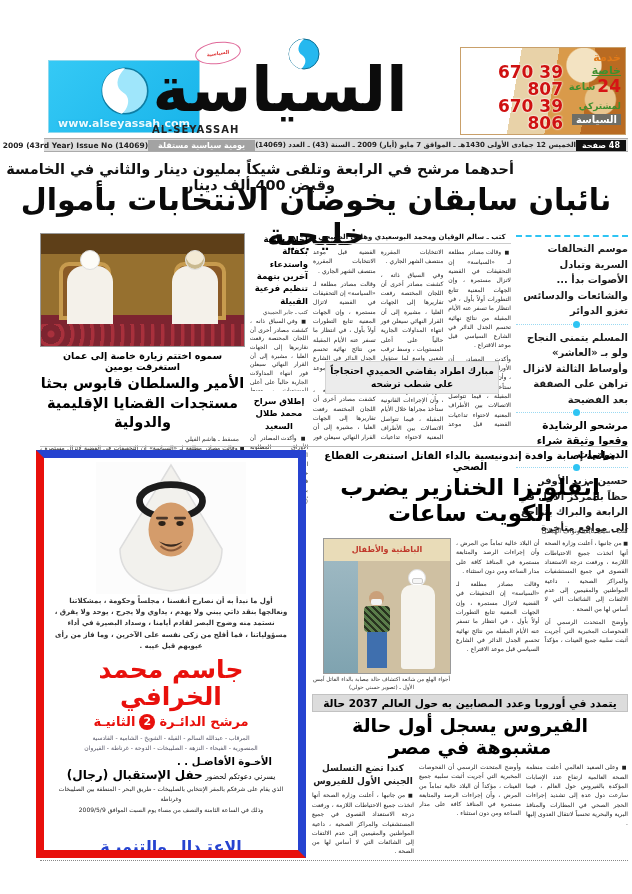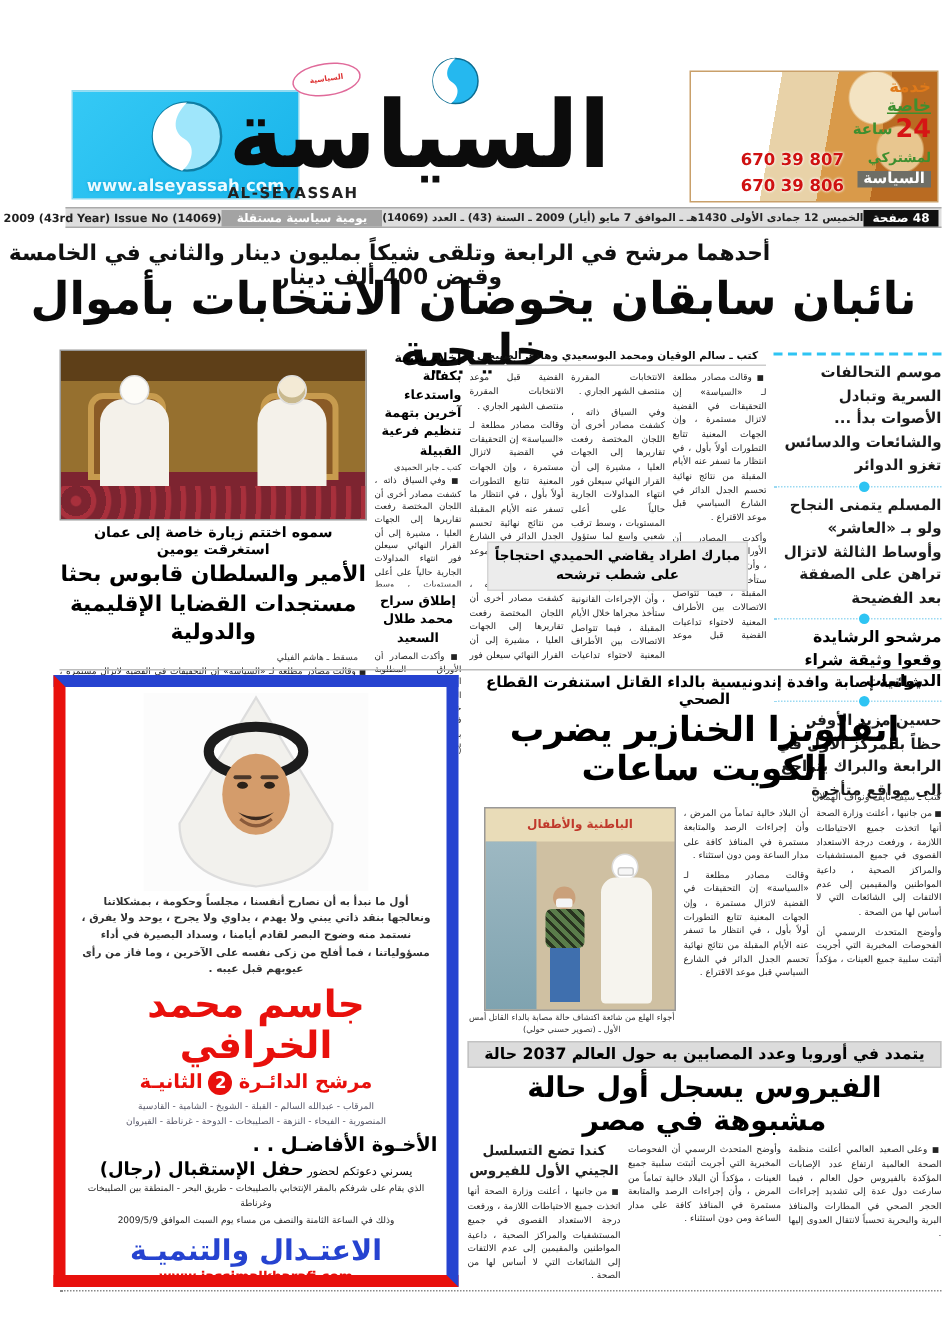--- a/index.html
+++ b/index.html
@@ -25,21 +25,21 @@
   .sa-left{width:60px;display:flex;flex-direction:column;align-items:flex-start;padding:3px 4px;gap:1px;}
   .sa-l1{font-size:11px;font-weight:bold;}
   .sa-w1{color:#e07a1a;} .sa-green{color:#3e8f2f;text-decoration:underline;}
   .sa-l2{display:flex;align-items:center;gap:2px;}
   .sa-num{color:#d61515;font-size:17px;font-weight:bold;line-height:16px;}
   .sa-hour{color:#3e8f2f;font-size:10px;font-weight:bold;}
   .sa-subs{color:#3e8f2f;font-size:9px;font-weight:bold;margin-top:6px;}
   .sa-brand{background:#6e6e66;color:#fff;font-size:10px;font-weight:bold;padding:0 4px;margin-top:2px;}
   .sa-right{flex:1;position:relative;}
   .sa-phones{position:absolute;bottom:2px;right:2px;text-align:right;direction:ltr;}
-  .sa-phone{color:#cf1111;font-size:11px;font-weight:bold;line-height:17px;text-shadow:0 0 2px #fff,0 0 2px #fff;}
+  .sa-phone{color:#cf1111;font-size:17px;font-weight:bold;line-height:17px;text-shadow:0 0 2px #fff,0 0 2px #fff;}
 
   
   .topbar{left:44px;top:138px;width:584px;height:14px;background:#dedede;border-top:1px solid #aaa;border-bottom:1px solid #aaa;display:flex;align-items:center;justify-content:space-between;padding:0 2px;}
   .chip{background:#101010;color:#fff;font-size:8px;font-weight:bold;padding:1px 6px;white-space:nowrap;}
   .tb-ar{font-size:7px;font-weight:bold;color:#222;white-space:nowrap;}
   .tb-type{background:#a3a3a3;color:#fff;font-size:8px;font-weight:bold;padding:1px 10px;white-space:nowrap;}
   .tb-en{font-size:7.5px;font-weight:bold;color:#222;direction:ltr;white-space:nowrap;}
 
   
   .kicker{left:0;top:161px;width:520px;text-align:center;font-size:14.5px;font-weight:bold;color:#111;}
@@ -108,25 +108,25 @@
   .eg-sub{font-size:9px;font-weight:bold;text-align:center;line-height:1.4;margin-bottom:3px;}
 
   
   .kad{flex:1;border-top:8px solid #2643d0;border-right:8px solid #2643d0;border-left:8px solid #e8100c;border-bottom:8px solid #e8100c;background:#fff;padding:4px 6px;text-align:center;overflow:hidden;}
   .kad-photo{width:150px;height:132px;margin:0 auto;display:block;}
   .kad-intro{font-size:7px;font-weight:bold;color:#333;line-height:1.6;text-align:center;margin:2px 4px 4px;}
   .kad-name{color:#e8100c;font-size:25px;font-weight:bold;line-height:1.1;}
   .kad-district{color:#e8100c;font-size:13px;font-weight:bold;margin-top:3px;display:flex;align-items:center;justify-content:center;gap:4px;}
   .kad-circle{display:inline-block;width:16px;height:16px;border-radius:50%;background:#e8100c;color:#fff;font-size:11px;line-height:16px;text-align:center;}
   .kad-areas{font-size:6px;color:#556;line-height:1.6;margin-top:3px;}
-  .kad-greet{font-size:13px;font-weight:bold;text-align:right;margin:4px 0 0;}
+  .kad-greet{font-size:10px;font-weight:bold;text-align:right;margin:4px 20px 0;}
   .kad-invite{font-size:7.5px;margin-top:1px;}
   .kad-invite b{font-size:12px;}
   .kad-details{font-size:6px;color:#222;line-height:1.6;margin-top:2px;}
-  .kad-slogan{color:#2643d0;font-size:19px;font-weight:bold;margin-top:4px;}
+  .kad-slogan{color:#2643d0;font-size:16px;font-weight:bold;margin-top:22px;}
   .kad-site{color:#e8100c;font-size:9px;font-weight:bold;direction:ltr;margin-top:2px;}
 
   .bottomrule{left:40px;top:860px;width:588px;border-top:1px dotted #888;}
 </style>
 </head>
 <body>
 
 <div id="page">
 
   <div class="abs logo-box">

